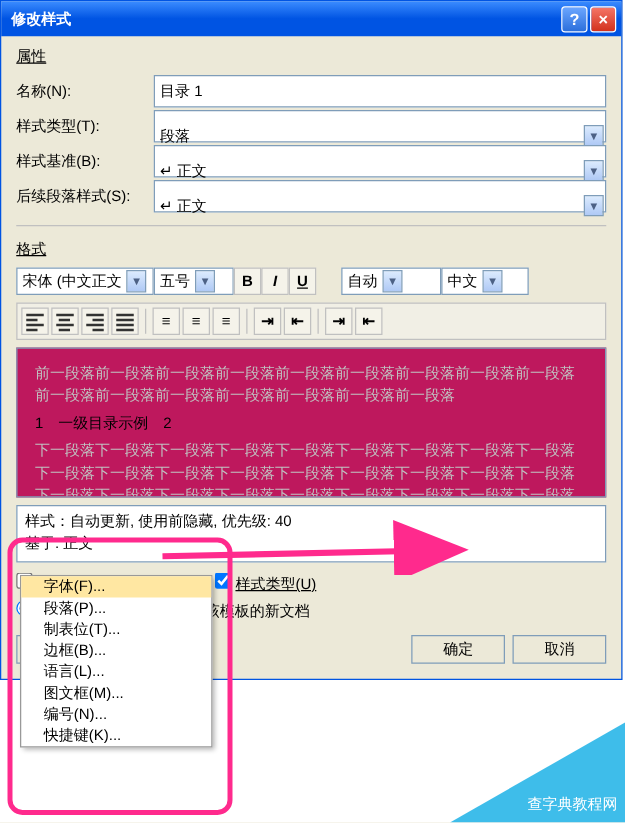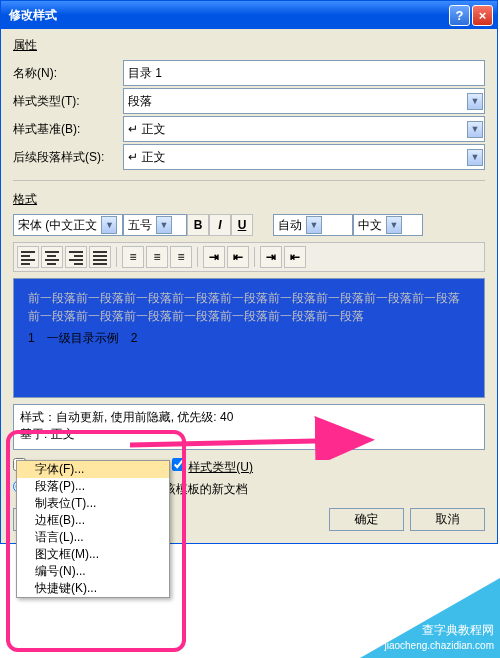--- a/index.html
+++ b/index.html
@@ -8,31 +8,31 @@
 .titlebar{height:28px;background:linear-gradient(to bottom,#3B8CFF 0%,#0054E3 50%,#0054E3 100%);display:flex;align-items:center;padding:0 4px;color:#fff;font-weight:bold}
 .titlebar .title{flex:1;padding-left:4px}
 .titlebar .btn{width:21px;height:21px;margin-left:2px;background:linear-gradient(to bottom,#6BA6FF,#2C6FDB);border:1px solid #fff;border-radius:3px;display:flex;align-items:center;justify-content:center;color:#fff;font-weight:bold;font-size:13px;cursor:pointer}
 .titlebar .btn.close{background:linear-gradient(to bottom,#F57667,#D2311D)}
 .body{padding:8px 12px 12px}
 .section-title{text-decoration:underline;color:#000;margin-bottom:6px}
 .row{display:flex;align-items:center;margin-bottom:2px}
 .row label{width:110px}
 .row .field{flex:1}
 input[type=text],.combo{height:21px;border:1px solid #7F9DB9;background:#fff;padding:12px 4px;width:100%}
-.combo{display:flex;align-items:center;justify-content:space-between;position:relative}
+.combo{display:flex;align-items:flex-start;justify-content:space-between;position:relative}
 .combo .arrow{width:16px;height:17px;background:linear-gradient(to bottom,#DCEBFE,#AFC9F5);border:1px solid #7F9DB9;display:flex;align-items:center;justify-content:center;font-size:9px;color:#4D6185;margin:-1px -3px -1px 0}
 hr{border:none;border-top:1px solid #C0C0C0;margin:10px 0}
 .fmt-row{display:flex;align-items:center;gap:0;margin-bottom:6px}
 .fmt-combo{height:22px;border:1px solid #7F9DB9;background:#fff;display:flex;align-items:center;padding:0 2px 0 4px}
 .fmt-combo .arrow{width:16px;height:18px;background:linear-gradient(to bottom,#DCEBFE,#AFC9F5);border:1px solid #7F9DB9;display:flex;align-items:center;justify-content:center;font-size:9px;color:#4D6185;margin-left:4px}
 .tb-btn{width:22px;height:22px;border:1px solid #C0C0C0;background:#F5F3EA;display:flex;align-items:center;justify-content:center;font-weight:bold;cursor:pointer}
 .toolbar2{display:flex;gap:3px;align-items:center;background:#F1EFE5;border:1px solid #C0C0C0;padding:3px;margin-bottom:6px}
 .toolbar2 .grp{display:flex;gap:2px}
 .sep{width:1px;height:20px;background:#C0C0C0;margin:0 2px}
-.preview{border:1px solid #7F9DB9;background:#1d4ed8;height:120px;padding:10px 14px;color:#C0C0C0;font-size:11px;line-height:1.5;overflow:hidden;margin-bottom:6px}
+.preview{border:1px solid #7F9DB9;background:#be185d;height:120px;padding:10px 14px;color:#C0C0C0;font-size:11px;line-height:1.5;overflow:hidden;margin-bottom:6px}
 .preview .active{color:#000;margin:4px 0}
 .info{border:1px solid #7F9DB9;background:#fff;height:46px;padding:4px 6px;font-size:11px;margin-bottom:8px;line-height:1.4}
 .checks{margin-bottom:4px}
 .checks label{margin-right:14px}
 .radios label{margin-right:14px}
 .bottom{display:flex;align-items:flex-end;margin-top:10px}
 .format-btn{width:86px;height:23px;border:1px solid #7F9DB9;background:#ECE9D8;display:flex;align-items:center;justify-content:center;cursor:pointer}
 .ok-cancel{margin-left:auto;display:flex;gap:6px}
 .ok-cancel button{width:75px;height:23px;border:1px solid #7F9DB9;background:#ECE9D8;cursor:pointer}
 .dropdown{position:absolute;left:16px;top:460px;width:154px;background:#fff;border:1px solid #999;box-shadow:2px 2px 4px rgba(0,0,0,.3);z-index:10}
@@ -161,20 +161,21 @@
       </div>
       <div class="sep"></div>
       <div class="grp">
         <div class="tb-btn">⇥</div>
         <div class="tb-btn">⇤</div>
       </div>
     </div>
     <div class="preview">
       <div>前一段落前一段落前一段落前一段落前一段落前一段落前一段落前一段落前一段落前一段落前一段落前一段落前一段落前一段落前一段落前一段落</div>
       <div class="active">1　一级目录示例　2</div>
+      <div>下一段落下一段落下一段落下一段落下一段落下一段落下一段落下一段落下一段落下一段落下一段落下一段落下一段落下一段落下一段落下一段落下一段落下一段落下一段落下一段落下一段落下一段落下一段落下一段落下一段落下一段落下一段落</div>
     </div>
     <div class="info">
       <div>样式：自动更新, 使用前隐藏, 优先级: 40</div>
       <div>基于: 正文</div>
     </div>
     <div class="checks">
       <label><input type="checkbox" style=""> <span class="u">添加到快速样式列表(Q)</span></label>
       <label><input type="checkbox" checked="" style=""> <span class="u">样式类型(U)</span></label>
     </div>
     <div class="radios">
@@ -211,15 +212,14 @@
         <path d="M0,0 L12,5 L0,10 Z" fill="#FF2A8D"></path>
       </marker>
     </defs>
   <line x1="10" y1="55" x2="245" y2="50" stroke="#FF2A8D" stroke-width="5" marker-end="url(#ah)"></line>
 </svg>
 
 <div class="watermark">
   <div class="tri"></div>
   <div class="txt">
     <div>查字典教程网</div>
-    <div style="font-size:10px">jiaocheng.chazidian.com</div>
   </div>
 </div>
 
 </body></html>

